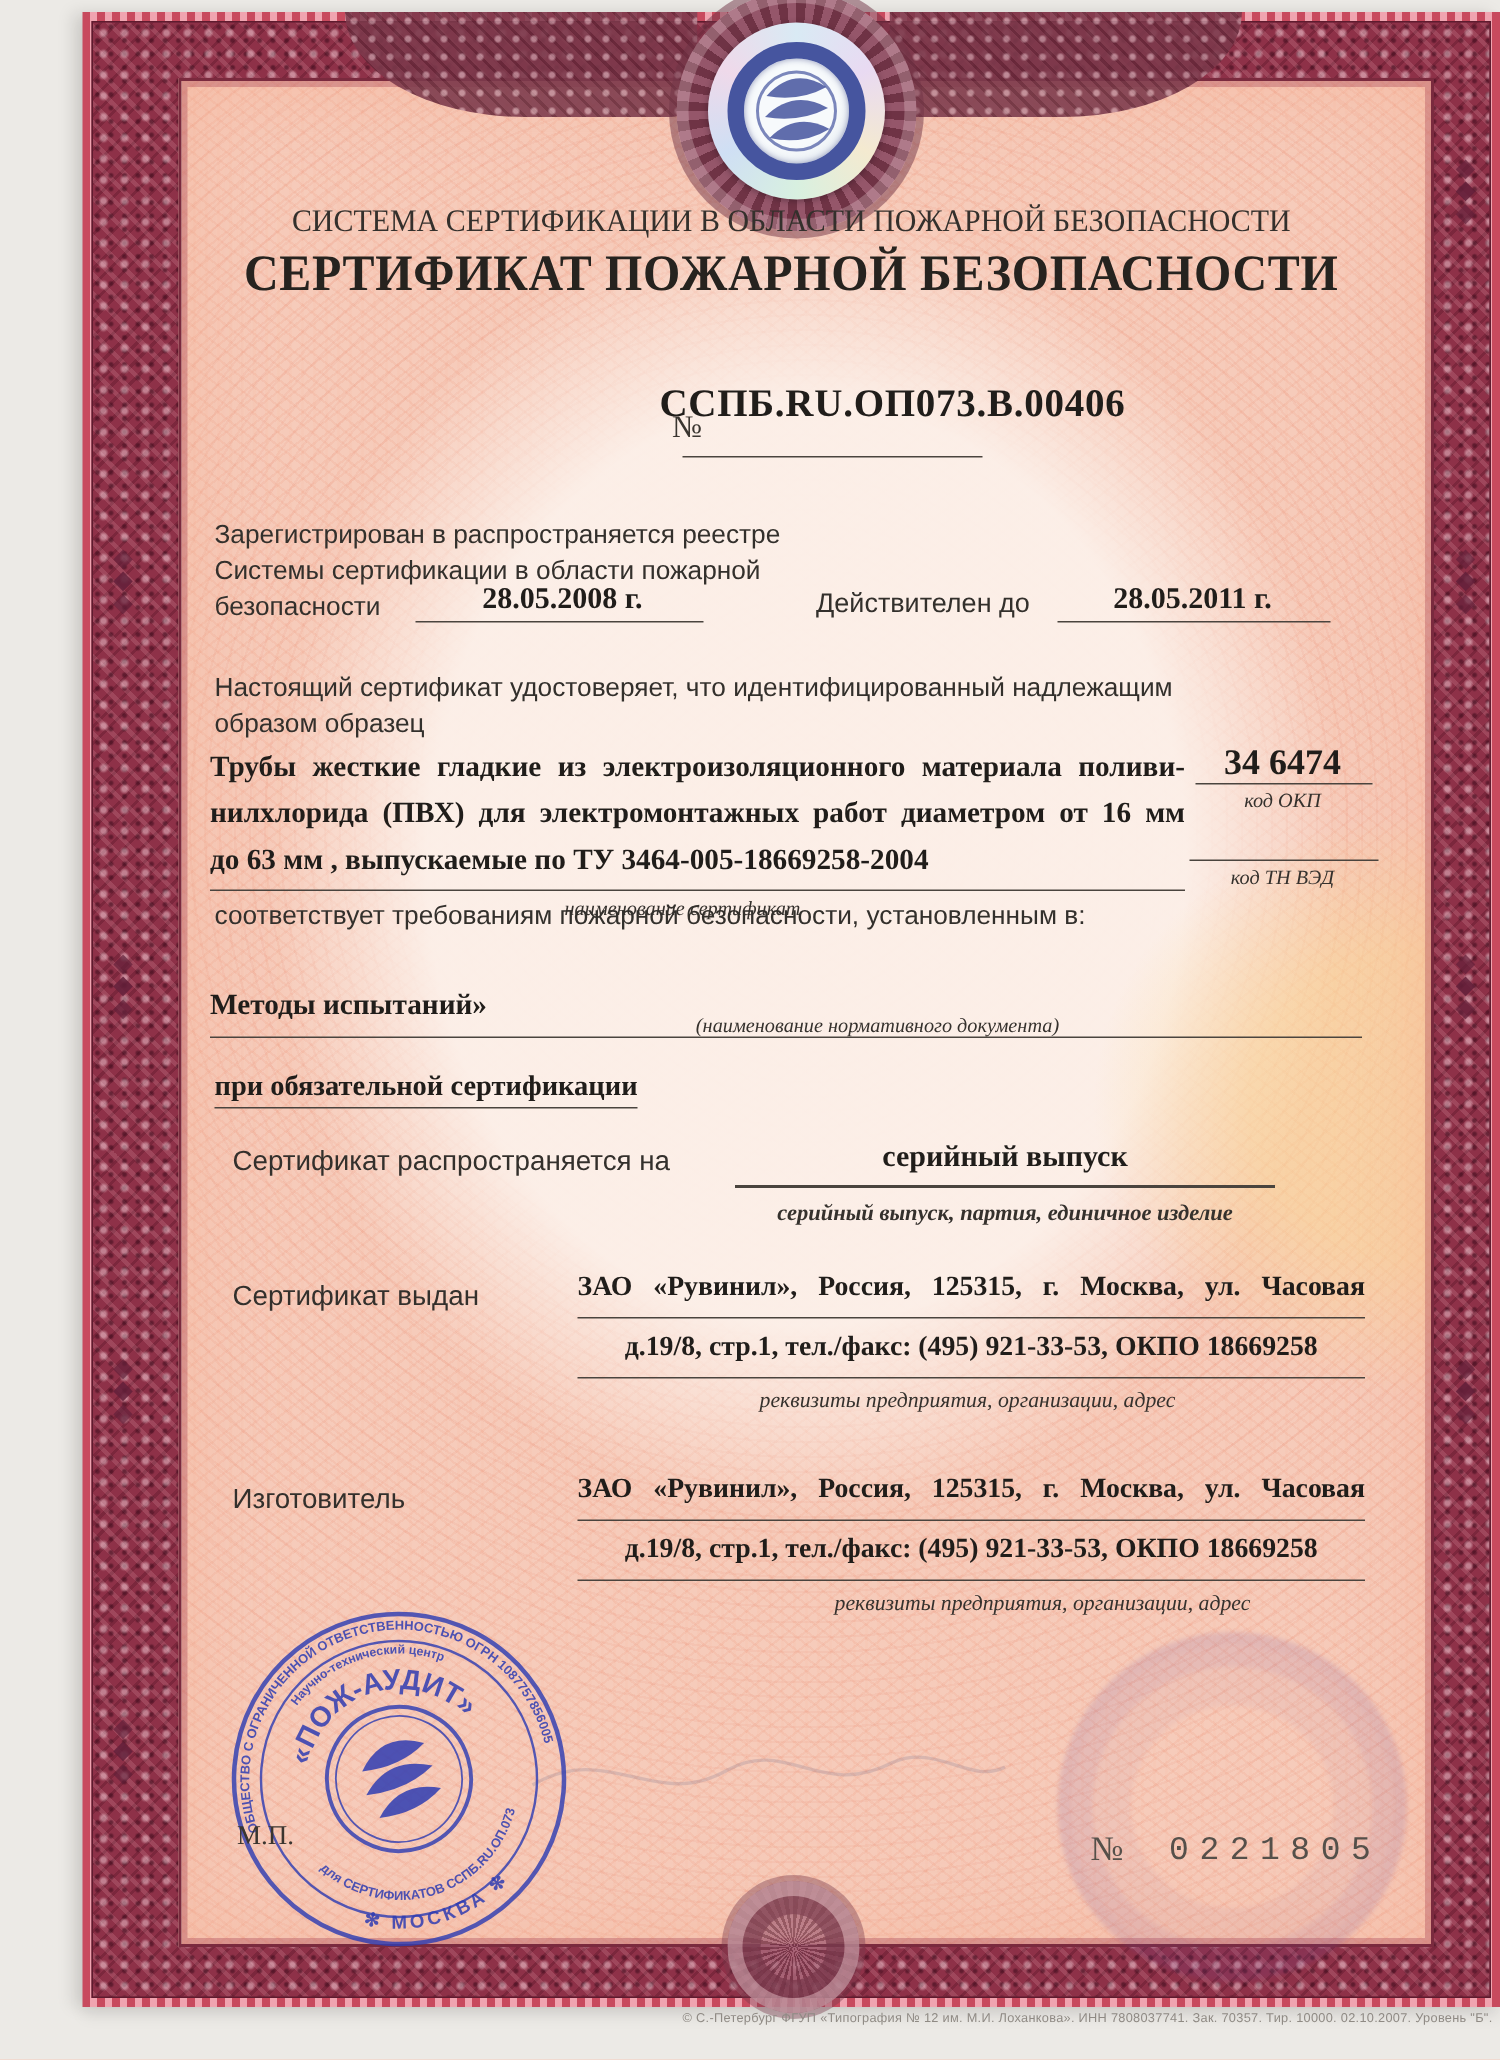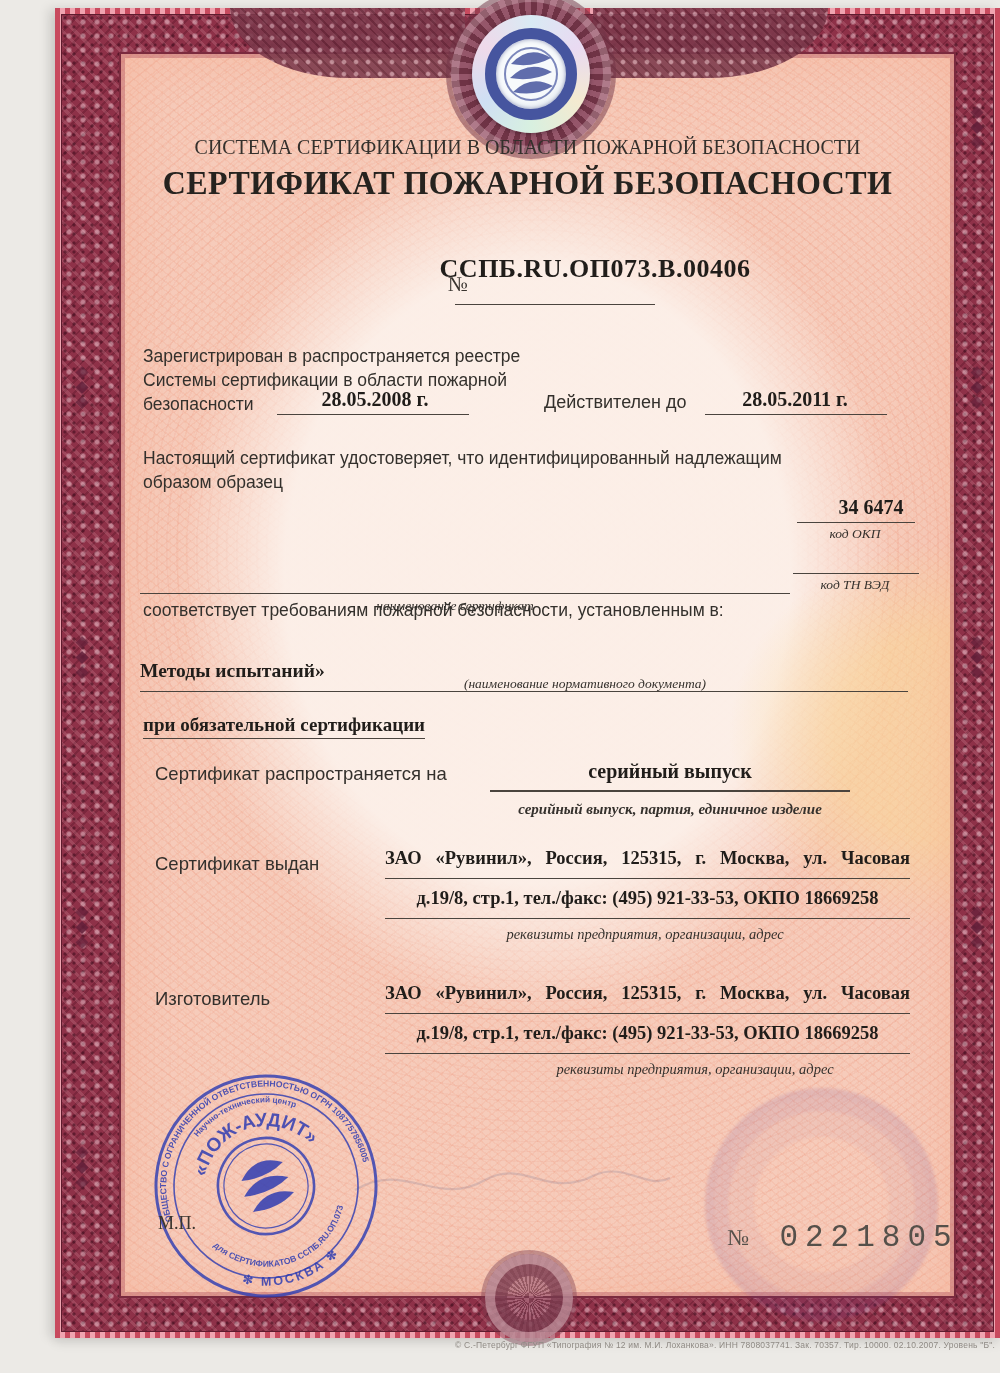--- a/index.html
+++ b/index.html
@@ -122,24 +122,29 @@
   <div class="ul-line" style="left:222px;top:406px;width:192px;"></div>
   <div class="abs sans lbl" style="left:489px;top:384px;font-size:18px;">Действителен до</div>
   <div class="abs val ctr" style="left:650px;top:380px;width:180px;font-size:20px;">28.05.2011 г.</div>
   <div class="ul-line" style="left:650px;top:406px;width:182px;"></div>
 
   <div class="abs sans lbl" style="left:88px;top:438px;font-size:17.5px;line-height:24px;">
     <span style="display:block">Настоящий сертификат удостоверяет, что идентифицированный надлежащим</span>
     <span style="display:block">образом образец</span>
   </div>
 
+  <div class="abs val" style="left:85px;top:488px;width:650px;font-size:19.5px;line-height:31px;">
+    <span style="display:block;text-align:justify;text-align-last:justify;">Трубы жесткие гладкие из электроизоляционного материала поливи-</span>
+    <span style="display:block;text-align:justify;text-align-last:justify;">нилхлорида (ПВХ) для электромонтажных работ диаметром от 16 мм</span>
+    <span style="display:block">до 63 мм , выпускаемые по ТУ 3464-005-18669258-2004</span>
+  </div>
   <div class="ul-line" style="left:85px;top:585px;width:650px;"></div>
   <div class="abs cap ctr" style="left:250px;top:590px;width:300px;font-size:13.5px;">наименование сертификат</div>
 
-  <div class="abs val ctr" style="left:751px;top:488px;width:130px;font-size:20px;">34 6474</div>
+  <div class="abs val ctr" style="left:735px;top:488px;width:130px;font-size:24px;">34 6474</div>
   <div class="ul-line" style="left:742px;top:514px;width:118px;"></div>
   <div class="abs cap ctr" style="left:735px;top:518px;width:130px;font-size:13.5px;">код ОКП</div>
   <div class="ul-line" style="left:738px;top:565px;width:126px;"></div>
   <div class="abs cap ctr" style="left:735px;top:569px;width:130px;font-size:13.5px;">код ТН ВЭД</div>
 
   <div class="abs sans lbl" style="left:88px;top:592px;font-size:17.5px;">соответствует требованиям пожарной безопасности, установленным в:</div>
   <div class="abs val blockline" style="left:85px;top:652px;width:768px;height:31px;font-size:19.5px;">Методы испытаний»</div>
   <div class="abs cap ctr" style="left:300px;top:668px;width:460px;font-size:13.5px;">(наименование нормативного документа)</div>
 
   <div class="abs" style="left:88px;top:706px;">
@@ -191,19 +196,19 @@
       <path d="M -24 4 Q -3 -17 24 -2 Q 3 9 -24 4 Z"></path>
       <path d="M -20 21 Q 0 1 25 14 Q 5 26 -20 21 Z"></path>
     </g>
   </svg>
   <div class="abs serif" style="left:103px;top:1205px;font-size:18px;color:#3a352f;">М.П.</div>
 
   <div class="ghost" style="left:650px;top:1080px;width:215px;height:215px;border:9px solid rgba(115,75,155,.15);box-shadow:inset 0 0 0 14px rgba(115,75,155,.07), inset 0 0 0 40px rgba(115,75,155,.05);"></div>
 
   <div class="abs" style="left:672px;top:1212px;white-space:nowrap;">
     <span class="serif" style="font-size:23px;color:#55504a;vertical-align:middle;">№</span>
-    <span class="mono" style="font-size:31px;color:#55504a;letter-spacing:7px;margin-left:26px;vertical-align:middle;text-align:center;">0221805</span>
+    <span class="mono" style="font-size:22px;color:#55504a;letter-spacing:7px;margin-left:26px;vertical-align:middle;text-align:center;">0221805</span>
   </div>
 
   <div class="bottom-medallion"></div>
 </div>
 
 <div class="imprint">© С.-Петербург ФГУП «Типография № 12 им. М.И. Лоханкова». ИНН 7808037741. Зак. 70357. Тир. 10000. 02.10.2007. Уровень "Б".</div>
 
 </body></html>

